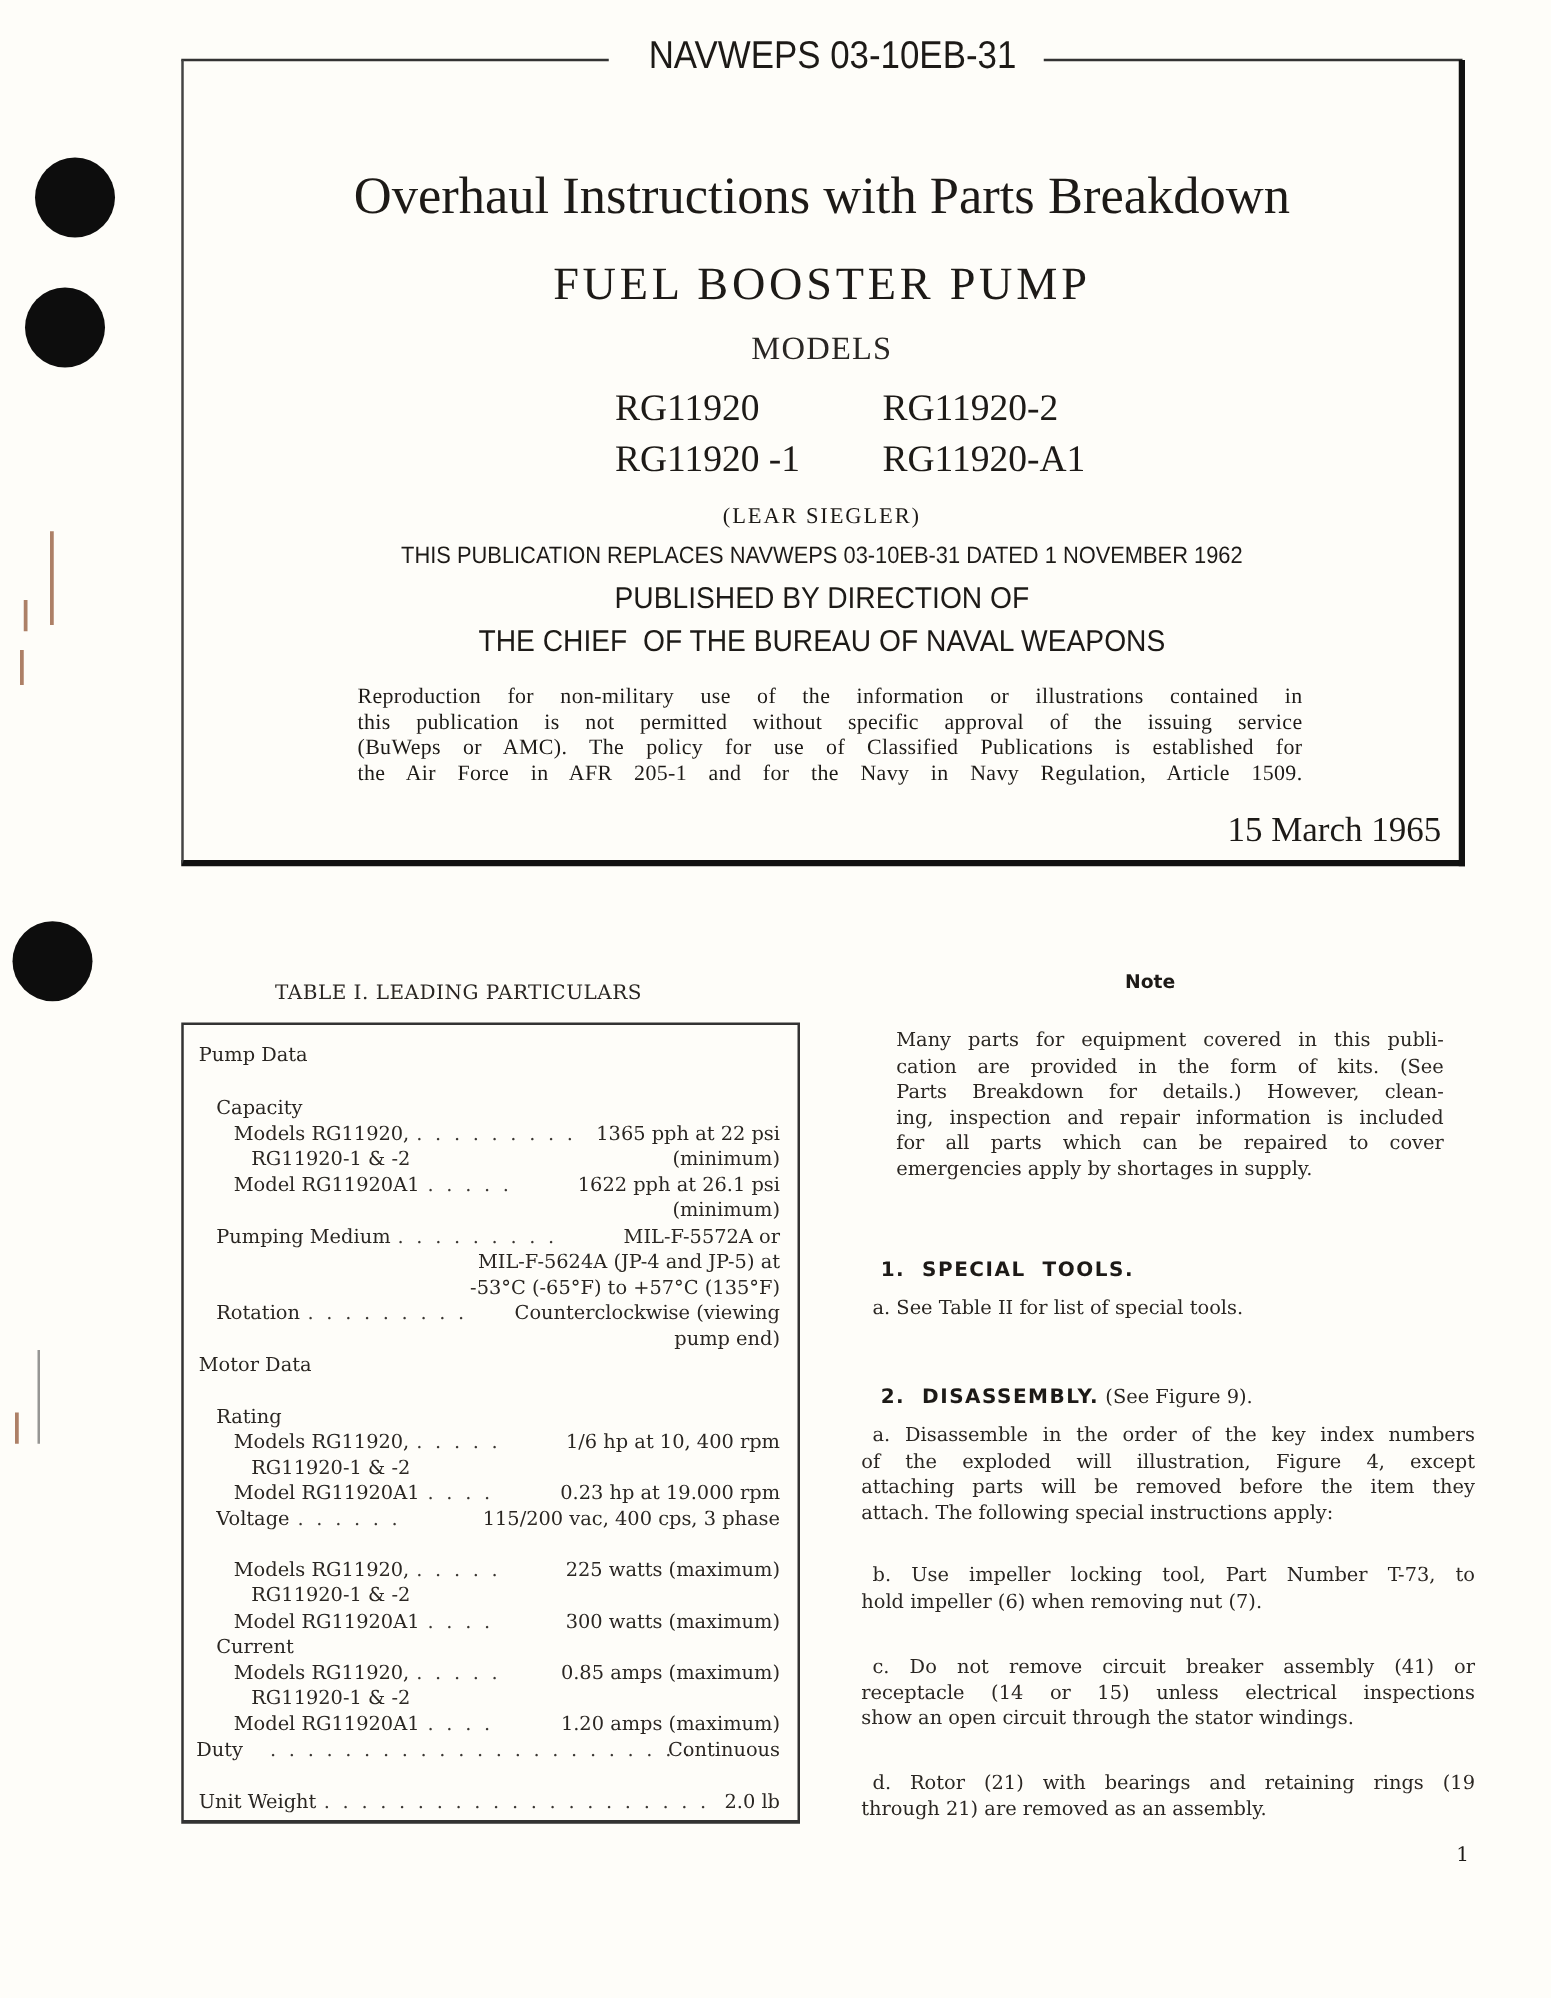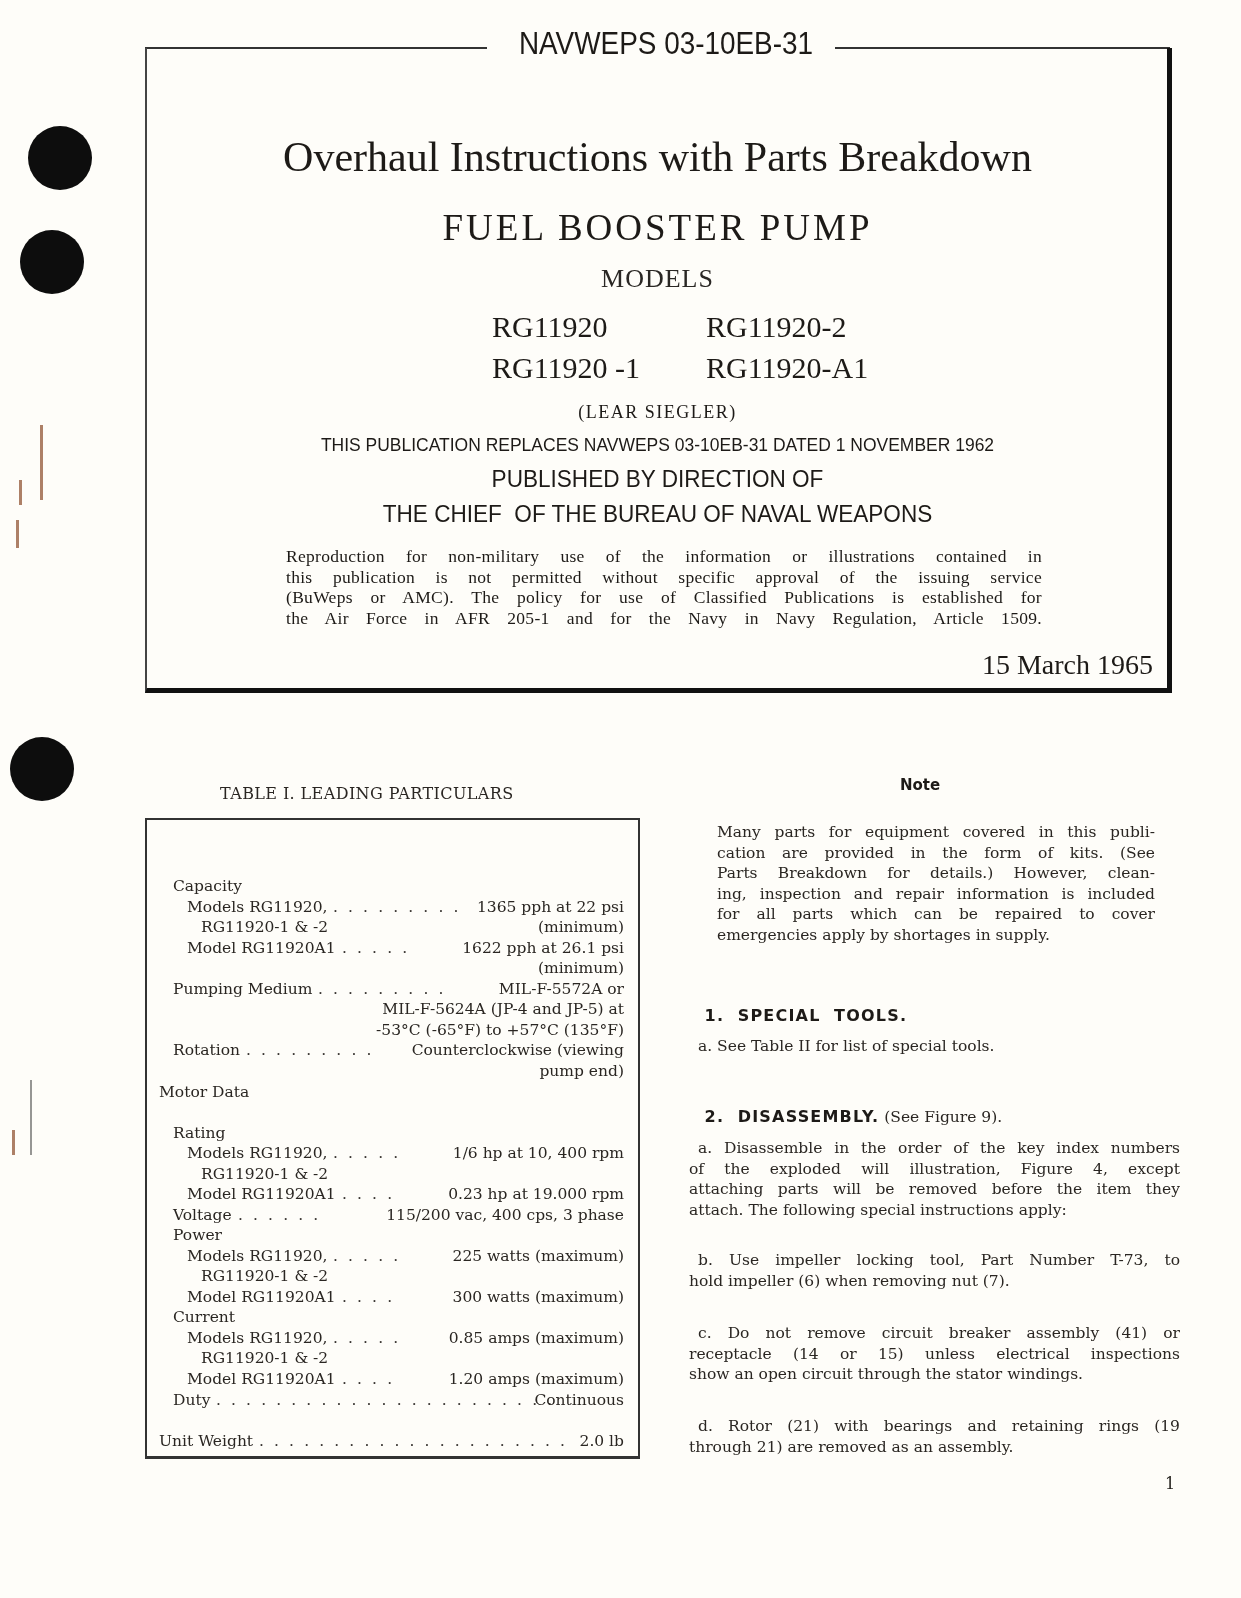--- a/index.html
+++ b/index.html
@@ -105,20 +105,24 @@
 <div class="repro">
   <span>Reproduction for non-military use of the information or illustrations contained in</span>
   <span>this publication is not permitted without specific approval of the issuing service</span>
   <span>(BuWeps or AMC).  The policy for use of Classified Publications is established for</span>
   <span style="text-align-last:justify;">the Air Force in AFR 205-1 and for the Navy in Navy Regulation, Article 1509.</span>
 </div>
 <div class="date">15 March 1965</div>
 
 <div class="tbl-caption">TABLE I.  LEADING PARTICULARS</div>
 <div class="tbl" id="tbl">
+    <div class="row" style="top: 14px;">
+      <span class="lbl" style="left: 12px;">Pump Data</span>
+      <span class="val"></span>
+    </div>
     <div class="row" style="top: 56px;">
       <span class="lbl" style="left: 26px;">Capacity</span>
       <span class="val"></span>
     </div>
     <div class="row" style="top: 77px;">
       <span class="lbl" style="left: 40px;">Models RG11920,</span>
       <span class="lead" style="left: 186px;">. . . . . . . . .</span>
       <span class="val">1365 pph at 22 psi</span>
     </div>
     <div class="row" style="top: 97px;">
@@ -176,24 +180,20 @@
     <div class="row" style="top: 364px;">
       <span class="lbl" style="left: 40px;">Model RG11920A1</span>
       <span class="lead" style="left: 195px;">. . . .</span>
       <span class="val">0.23 hp at 19.000 rpm</span>
     </div>
     <div class="row" style="top: 385px;">
       <span class="lbl" style="left: 26px;">Voltage</span>
       <span class="lead" style="left: 91px;">. . . . . .</span>
       <span class="val">115/200 vac, 400 cps, 3 phase</span>
     </div>
-    <div class="row" style="top: 405px;">
-      <span class="lbl" style="left: 26px;">Power</span>
-      <span class="val"></span>
-    </div>
     <div class="row" style="top: 426px;">
       <span class="lbl" style="left: 40px;">Models RG11920,</span>
       <span class="lead" style="left: 186px;">. . . . .</span>
       <span class="val">225 watts (maximum)</span>
     </div>
     <div class="row" style="top: 446px;">
       <span class="lbl" style="left: 54px;">RG11920-1 &amp; -2</span>
       <span class="val"></span>
     </div>
     <div class="row" style="top: 467px;">
@@ -213,21 +213,21 @@
     <div class="row" style="top: 528px;">
       <span class="lbl" style="left: 54px;">RG11920-1 &amp; -2</span>
       <span class="val"></span>
     </div>
     <div class="row" style="top: 549px;">
       <span class="lbl" style="left: 40px;">Model RG11920A1</span>
       <span class="lead" style="left: 195px;">. . . .</span>
       <span class="val">1.20 amps (maximum)</span>
     </div>
     <div class="row" style="top: 570px;">
-      <span class="lbl" style="left: 26px;">Duty</span>
+      <span class="lbl" style="left: 10px;">Duty</span>
       <span class="lead" style="left: 69px;">. . . . . . . . . . . . . . . . . . . . . . .</span>
       <span class="val">Continuous</span>
     </div>
     <div class="row" style="top: 611px;">
       <span class="lbl" style="left: 12px;">Unit Weight</span>
       <span class="lead" style="left: 112px;">. . . . . . . . . . . . . . . . . . . . .</span>
       <span class="val">2.0 lb</span>
     </div>
   </div>
 

